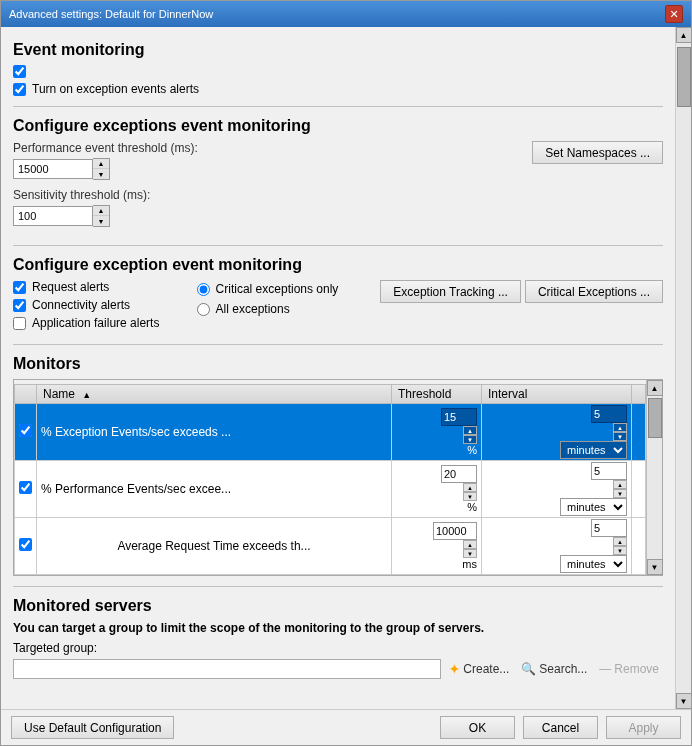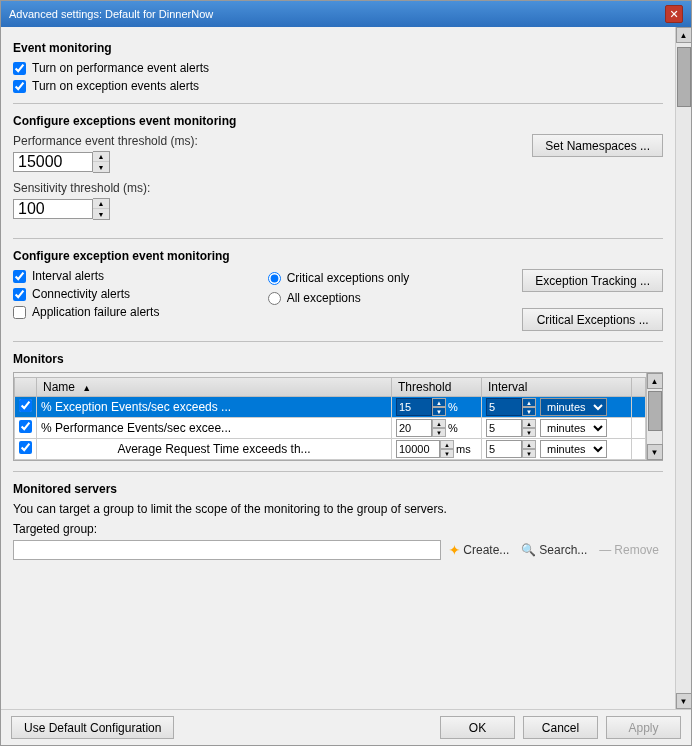--- a/index.html
+++ b/index.html
@@ -80,21 +80,21 @@
     }
     .scrollbar-thumb {
       width: 14px;
       height: 40px;
       background: #b0b0b0;
       border: 1px solid #888;
       margin-top: 2px;
     }
     .section-title {
       font-weight: bold;
-      font-size: 12px;
+      font-size: 16px;
       margin-bottom: 6px;
       margin-top: 4px;
     }
     .separator {
       border: none;
       border-top: 1px solid #c0c0c0;
       margin: 10px 0;
     }
     .checkbox-row {
       display: flex;
@@ -113,21 +113,21 @@
     .spinner-input {
       display: flex;
       align-items: center;
       margin-bottom: 8px;
     }
     .spinner-input input[type="text"] {
       width: 80px;
       height: 20px;
       border: 1px solid #999;
       padding: 1px 4px;
-      font-size: 16px;
+      font-size: 11px;
       background: white;
     }
     .spinner-btns {
       display: flex;
       flex-direction: column;
       border: 1px solid #999;
       border-left: none;
     }
     .spinner-btn {
       width: 16px;
@@ -162,21 +162,21 @@
     .right-col { margin-left: auto; display: flex; flex-direction: column; gap: 4px; }
     .radio-row { display: flex; align-items: center; }
     .radio-row input[type="radio"] { margin-right: 6px; }
     .three-col-exception {
       display: flex;
       gap: 10px;
       align-items: flex-start;
     }
     .exception-checks { flex: 1; }
     .exception-radios { flex: 1; padding-top: 2px; }
-    .exception-buttons { display: flex; flex-direction: column; gap: 16px; }
+    .exception-buttons { display: flex; flex-direction: row; gap: 4px; }
     .monitors-section { margin-top: 4px; }
     .monitors-table {
       width: 100%;
       border-collapse: collapse;
       border: 1px solid #aaa;
       background: white;
       margin-top: 4px;
     }
     .monitors-table thead tr {
       background: linear-gradient(to bottom, #e8e8e8, #d4d4d4);
@@ -192,21 +192,22 @@
       border: 1px solid #ccc;
       padding: 1px 4px;
       font-size: 12px;
     }
     .monitors-table tr.selected td {
       background: #0078d7;
       color: white;
     }
     .table-spinner {
       display: flex;
-      align-items: center;
+      align-items: flex-end;
+      flex-direction: column;
     }
     .table-spinner input {
       width: 36px;
       height: 18px;
       border: 1px solid #999;
       font-size: 11px;
       padding: 0 2px;
       background: white;
     }
     .table-spinner-btns {
@@ -298,21 +299,20 @@
     <span class="title-bar-title">Advanced settings: Default for DinnerNow</span>
     <div class="title-bar-close">✕</div>
   </div>
 
   <div class="content-area">
     <div class="scrollable-content">
 
       <div class="section-title">Event monitoring</div>
       <div class="checkbox-row">
         <input type="checkbox" checked="" style="">
-        <span>Turn on performance event alerts</span>
       </div>
       <div class="checkbox-row">
         <input type="checkbox" checked="" style="">
         <span>Turn on exception events alerts</span>
       </div>
 
       <hr class="separator">
 
       <div class="section-title">Configure exceptions event monitoring</div>
       <div class="two-col">
@@ -339,21 +339,21 @@
         </div>
       </div>
 
       <hr class="separator">
 
       <div class="section-title">Configure exception event monitoring</div>
       <div class="three-col-exception">
         <div class="exception-checks">
           <div class="checkbox-row">
             <input type="checkbox" checked="" style="">
-            <span>Interval alerts</span>
+            <span>Request alerts</span>
           </div>
           <div class="checkbox-row">
             <input type="checkbox" checked="" style="">
             <span>Connectivity alerts</span>
           </div>
           <div class="checkbox-row">
             <input type="checkbox" style="">
             <span>Application failure alerts</span>
           </div>
         </div>
@@ -501,21 +501,21 @@
             <div class="scrollbar-thumb"></div>
             <div class="scrollbar-btn" style="margin-top:auto;">▼</div>
           </div>
         </div>
       </div>
 
       <hr class="separator">
 
       <div>
         <div class="section-title">Monitored servers</div>
-        <div style="margin-bottom:6px;">You can target a group to limit the scope of the monitoring to the group of servers.</div>
+        <div style="margin-bottom:6px;font-weight:bold;">You can target a group to limit the scope of the monitoring to the group of servers.</div>
         <div style="margin-bottom:3px;">Targeted group:</div>
         <div class="targeted-group-row">
           <input type="text" class="targeted-group-input" style="">
           <button class="link-button">
             <span style="color:#ffa500;font-size:14px;">✦</span>
             <span>Create...</span>
           </button>
           <button class="link-button">
             <span>🔍</span>
             <span>Search...</span>

